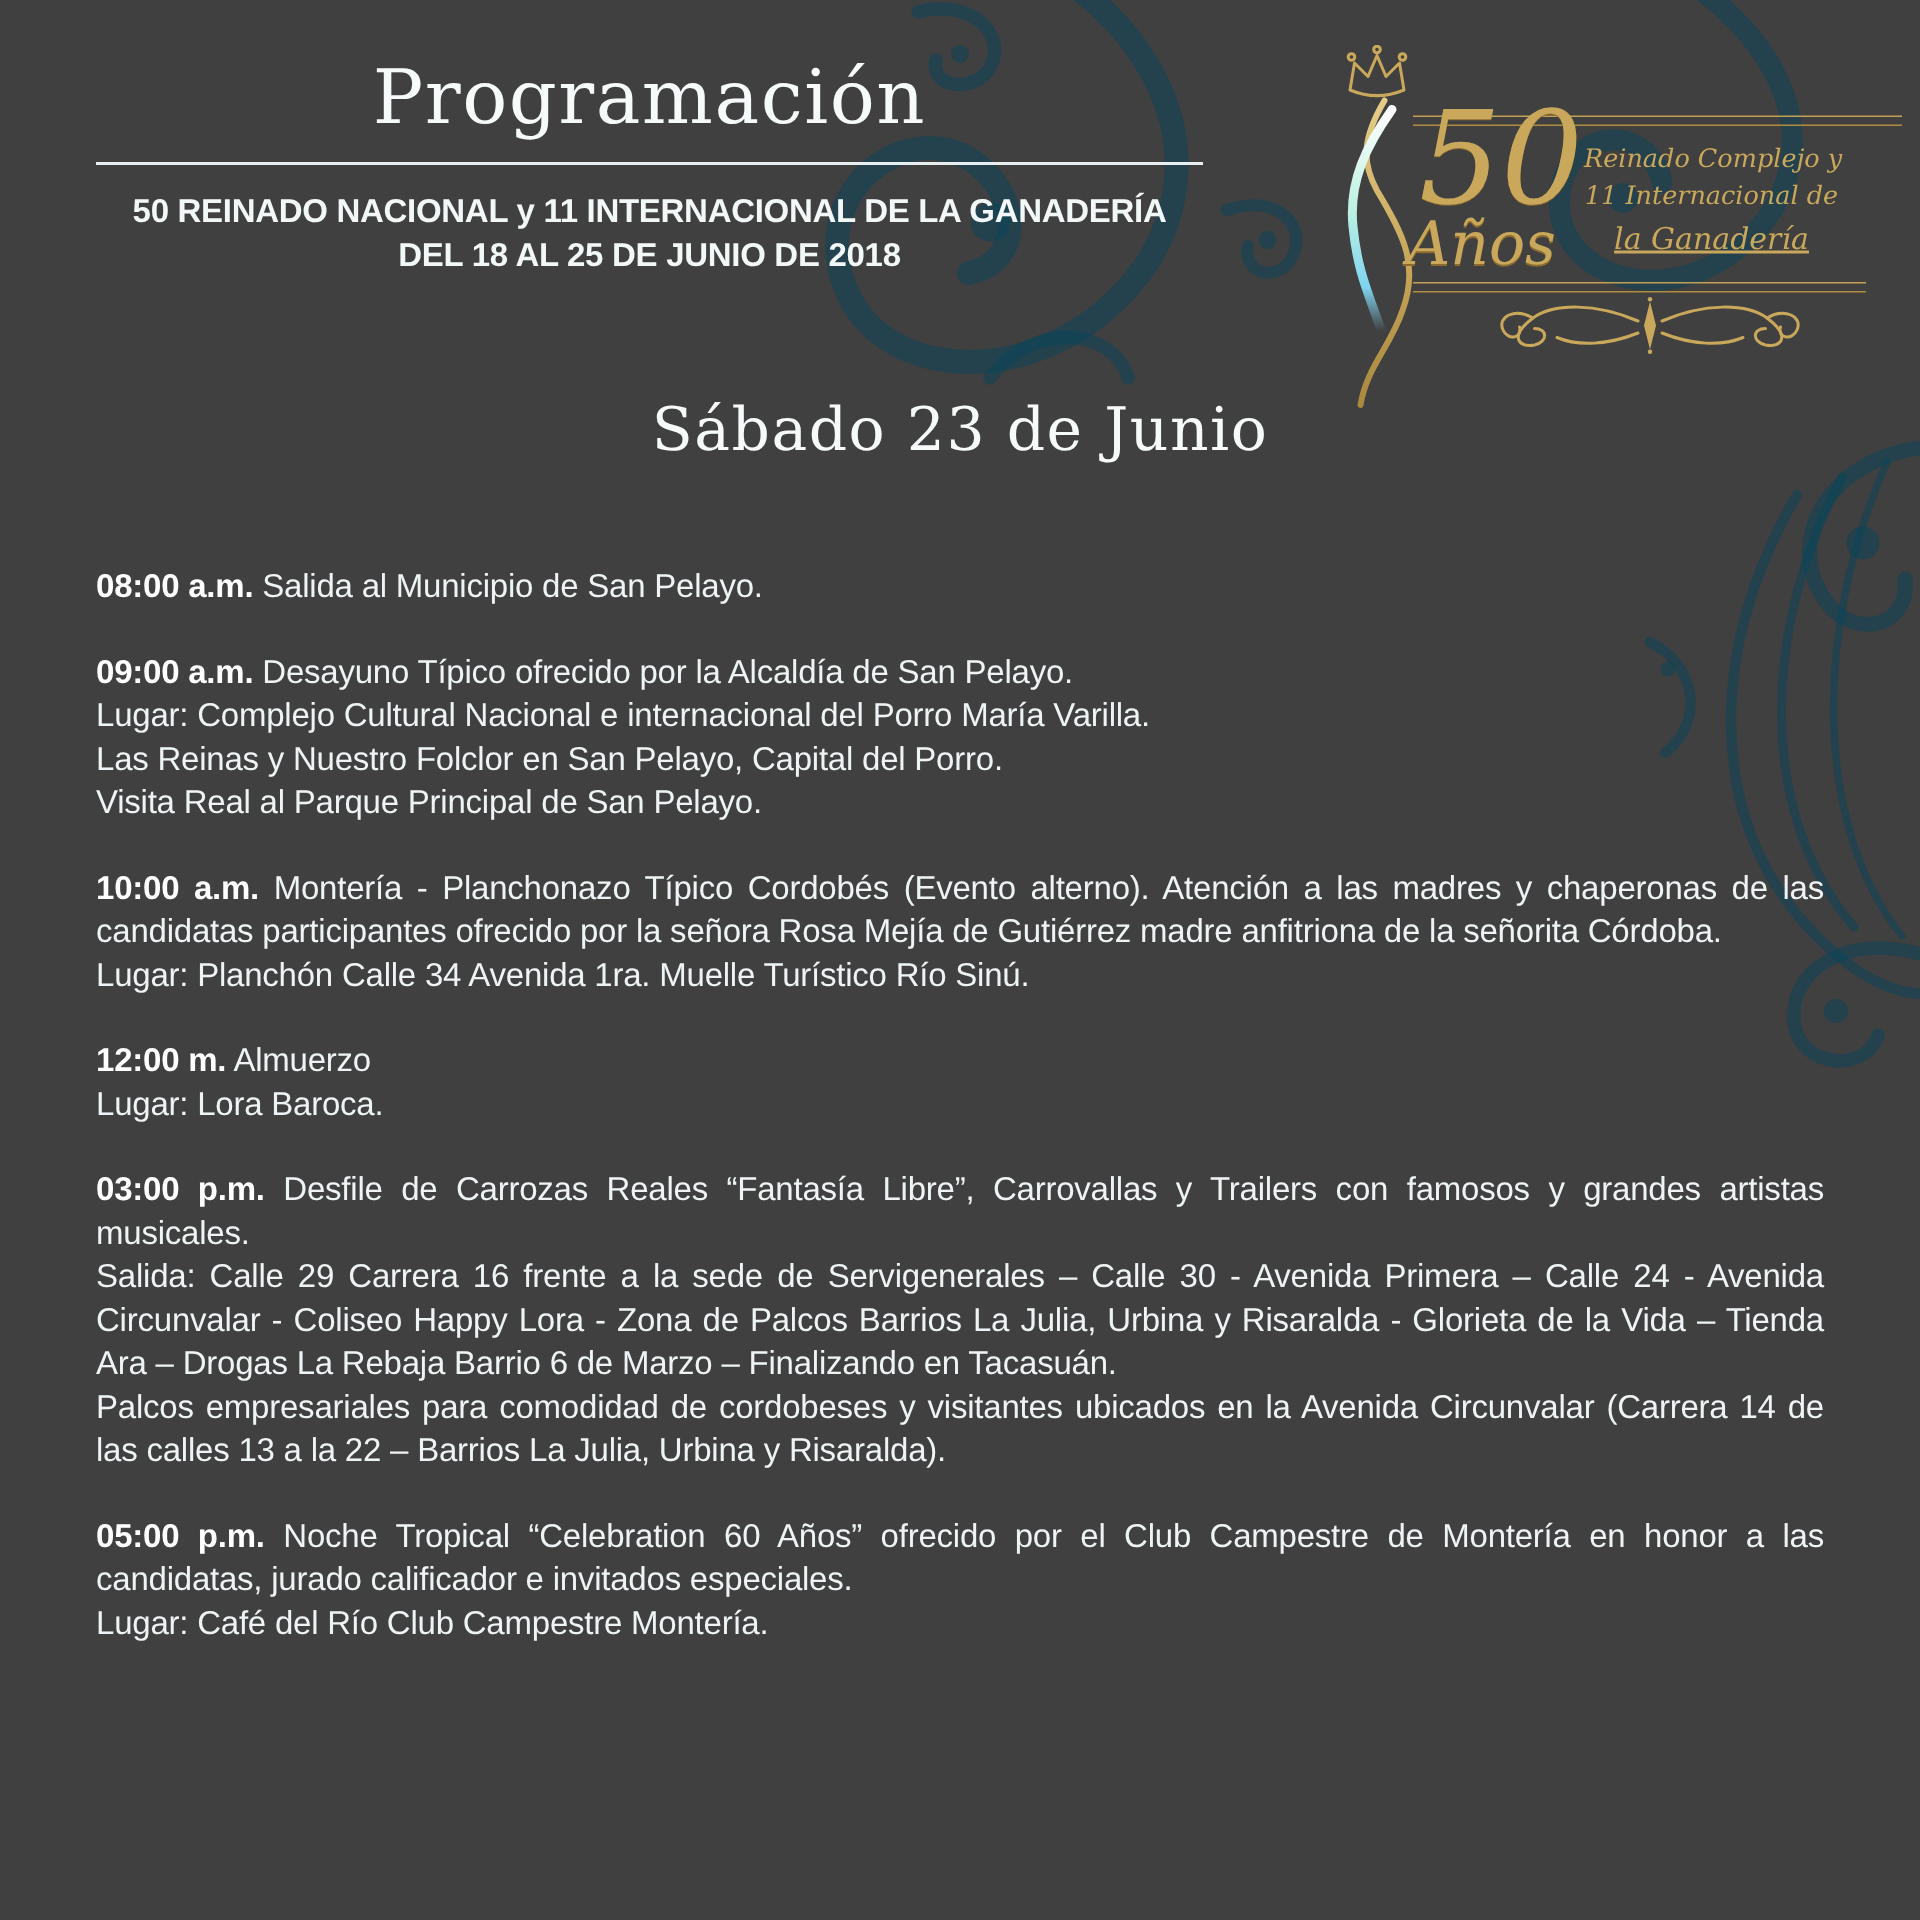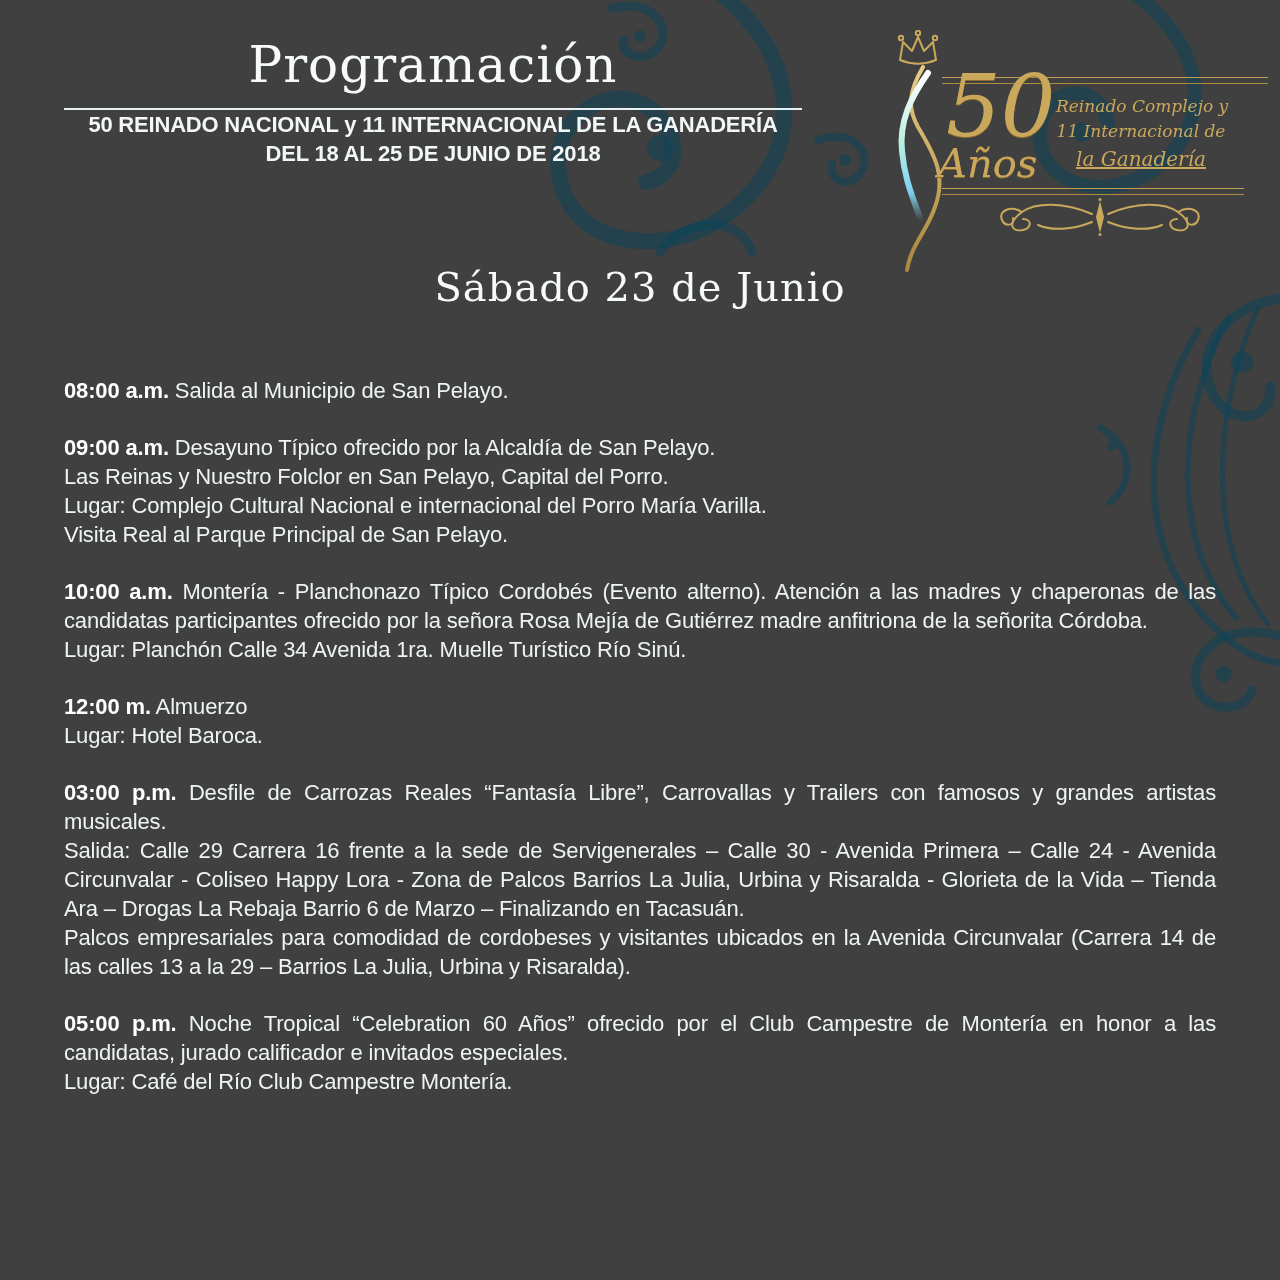--- a/index.html
+++ b/index.html
@@ -22,21 +22,21 @@
     font-family:"DejaVu Serif",serif;
     font-size:50px;line-height:58px;
     color:#f6fafa;letter-spacing:1px;
   }
   .title-rule{
     margin:14px 0 0 0;height:0;
     border:none;border-top:2px solid #e8eff1;
     width:100%;
   }
   .subtitle{
-    margin-top:0;
+    margin-top:16px;
     font-weight:700;
     font-size:22px;line-height:29px;
     letter-spacing:-0.2px;
     white-space:nowrap;
     color:#f2f7f8;
   }
 
   
   .logo{position:absolute;left:860px;top:0;width:420px;height:260px;}
   .crown{position:absolute;left:33px;top:30px;}
@@ -187,36 +187,36 @@
   </div>
 
   <div class="day-heading">Sábado 23 de Junio</div>
 
   <div class="schedule">
       <div class="event">
         <p><strong>08:00 a.m.</strong> Salida al Municipio de San Pelayo.</p>
       </div>
       <div class="event">
         <p><strong>09:00 a.m.</strong> Desayuno Típico ofrecido por la Alcaldía de San Pelayo.</p>
+        <p>Lugar: Complejo Cultural Nacional e internacional del Porro María Varilla.</p>
         <p>Las Reinas y Nuestro Folclor en San Pelayo, Capital del Porro.</p>
-        <p>Lugar: Complejo Cultural Nacional e internacional del Porro María Varilla.</p>
         <p>Visita Real al Parque Principal de San Pelayo.</p>
       </div>
       <div class="event">
         <p><strong>10:00 a.m.</strong> Montería - Planchonazo Típico Cordobés (Evento alterno). Atención a las madres y chaperonas de las candidatas participantes ofrecido por la señora Rosa Mejía de Gutiérrez madre anfitriona de la señorita Córdoba.</p>
         <p>Lugar: Planchón Calle 34 Avenida 1ra. Muelle Turístico Río Sinú.</p>
       </div>
       <div class="event">
         <p><strong>12:00 m.</strong> Almuerzo</p>
-        <p>Lugar: Hotel Baroca.</p>
+        <p>Lugar: Lora Baroca.</p>
       </div>
       <div class="event">
         <p><strong>03:00 p.m.</strong> Desfile de Carrozas Reales “Fantasía Libre”, Carrovallas y Trailers con famosos y grandes artistas musicales.</p>
         <p>Salida: Calle 29 Carrera 16 frente a la sede de Servigenerales – Calle 30 - Avenida Primera – Calle 24 - Avenida Circunvalar - Coliseo Happy Lora - Zona de Palcos Barrios La Julia, Urbina y Risaralda - Glorieta de la Vida – Tienda Ara – Drogas La Rebaja Barrio 6 de Marzo – Finalizando en Tacasuán.</p>
-        <p>Palcos empresariales para comodidad de cordobeses y visitantes ubicados en la Avenida Circunvalar (Carrera 14 de las calles 13 a la 29 – Barrios La Julia, Urbina y Risaralda).</p>
+        <p>Palcos empresariales para comodidad de cordobeses y visitantes ubicados en la Avenida Circunvalar (Carrera 14 de las calles 13 a la 22 – Barrios La Julia, Urbina y Risaralda).</p>
       </div>
       <div class="event">
         <p><strong>05:00 p.m.</strong> Noche Tropical “Celebration 60 Años” ofrecido por el Club Campestre de Montería en honor a las candidatas, jurado calificador e invitados especiales.</p>
         <p>Lugar: Café del Río Club Campestre Montería.</p>
       </div>
     </div>
 
 </div>
 
 </body></html>

